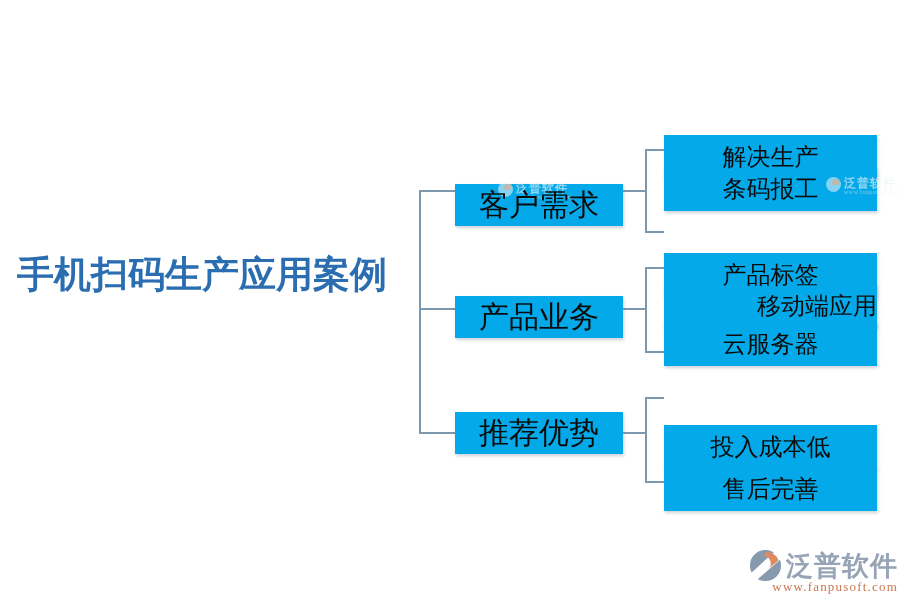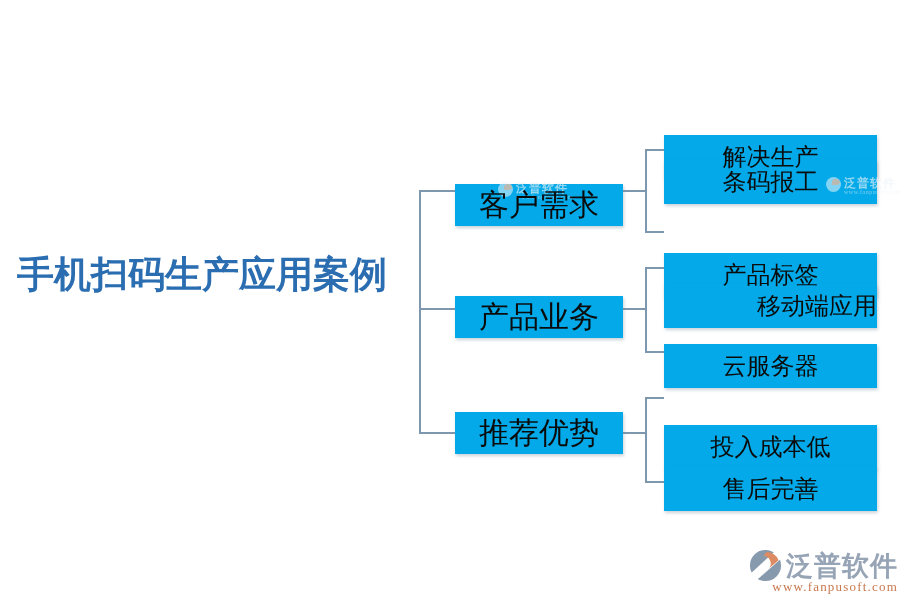--- a/index.html
+++ b/index.html
@@ -94,31 +94,31 @@
   <div class="node node-parent" style="top:296px;">
     <span class="node-label">产品业务</span>
   </div>
   <div class="node node-parent" style="top:412px;">
     <span class="node-label">推荐优势</span>
   </div>
 
   <div class="node node-child" style="top:135px;">
     <span class="node-label">解决生产</span>
   </div>
-  <div class="node node-child" style="top:160px;">
+  <div class="node node-child" style="top:167px;">
     <span class="node-label">条码报工</span>
   </div>
 
   <div class="node node-child" style="top:253px;text-align:right;">
     <span class="node-label">产品标签</span>
   </div>
   <div class="node node-child" style="top:284px;justify-content:flex-end;">
     <span class="node-label">移动端应用</span>
   </div>
-  <div class="node node-child" style="top:344px;">
+  <div class="node node-child" style="top:322px;">
     <span class="node-label">云服务器</span>
   </div>
 
   <div class="node node-child" style="top:425px;">
     <span class="node-label">投入成本低</span>
   </div>
   <div class="node node-child" style="top:467px;">
     <span class="node-label">售后完善</span>
   </div>
 

